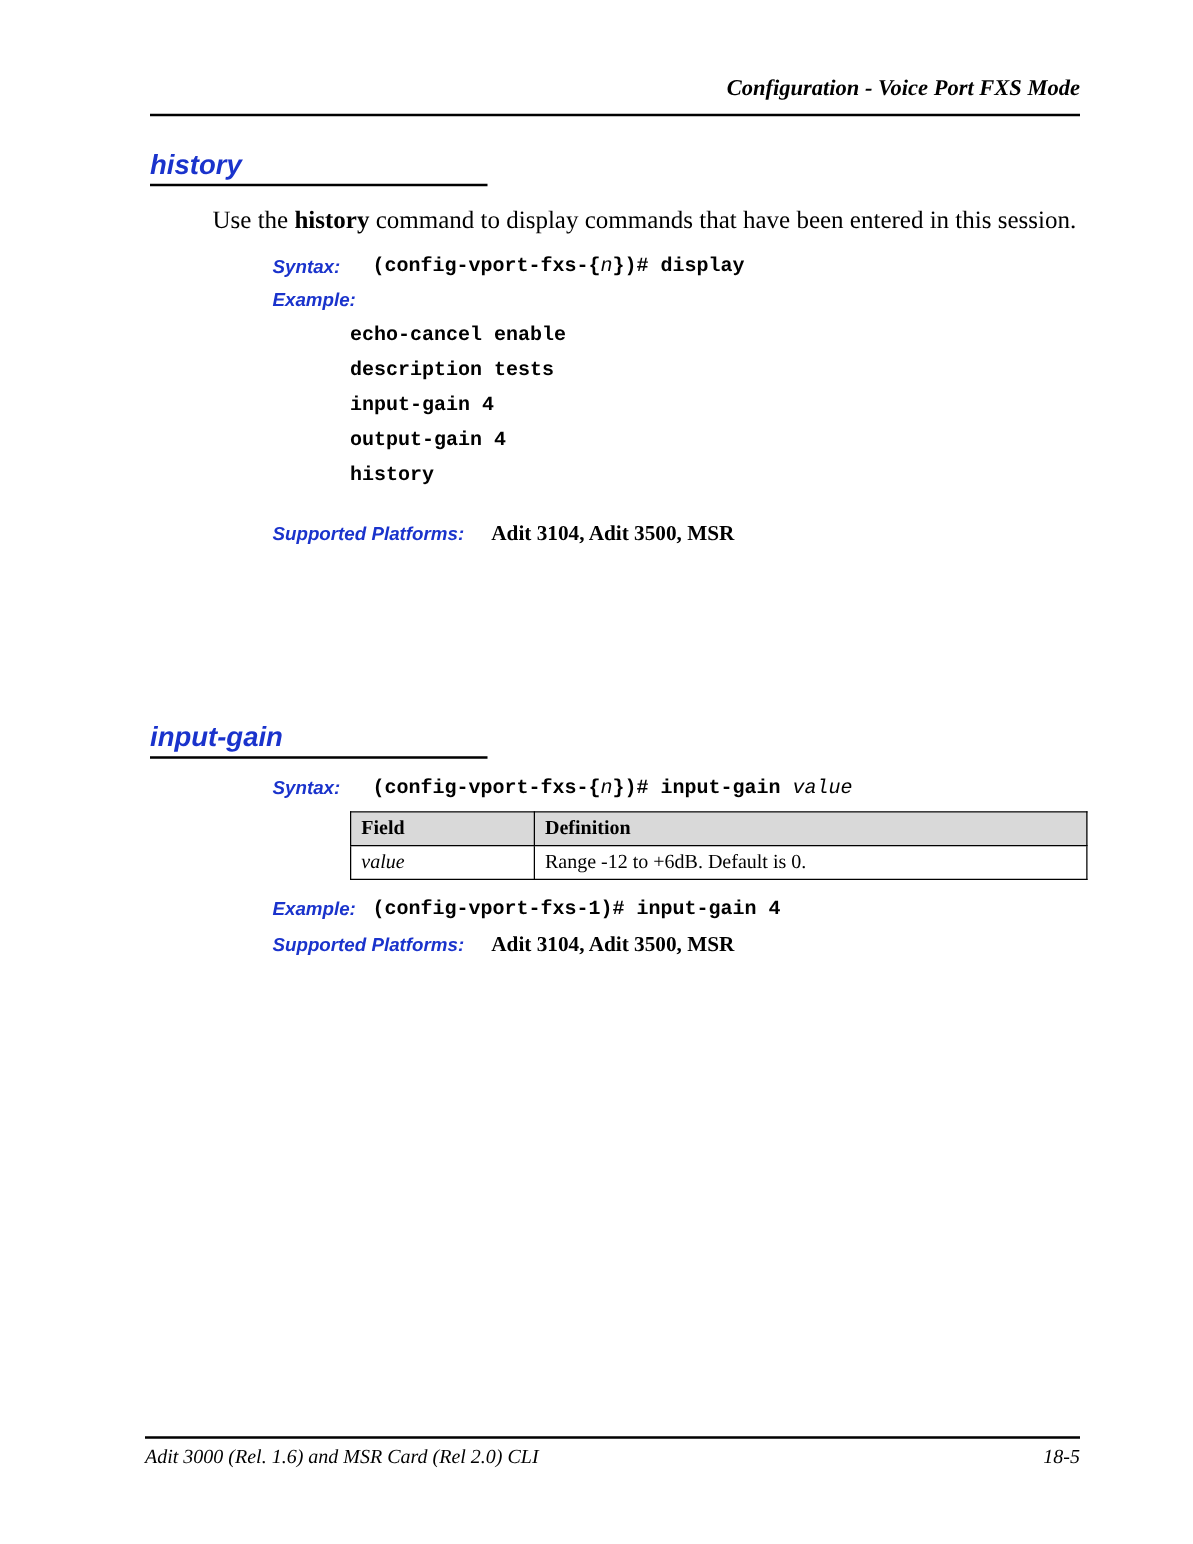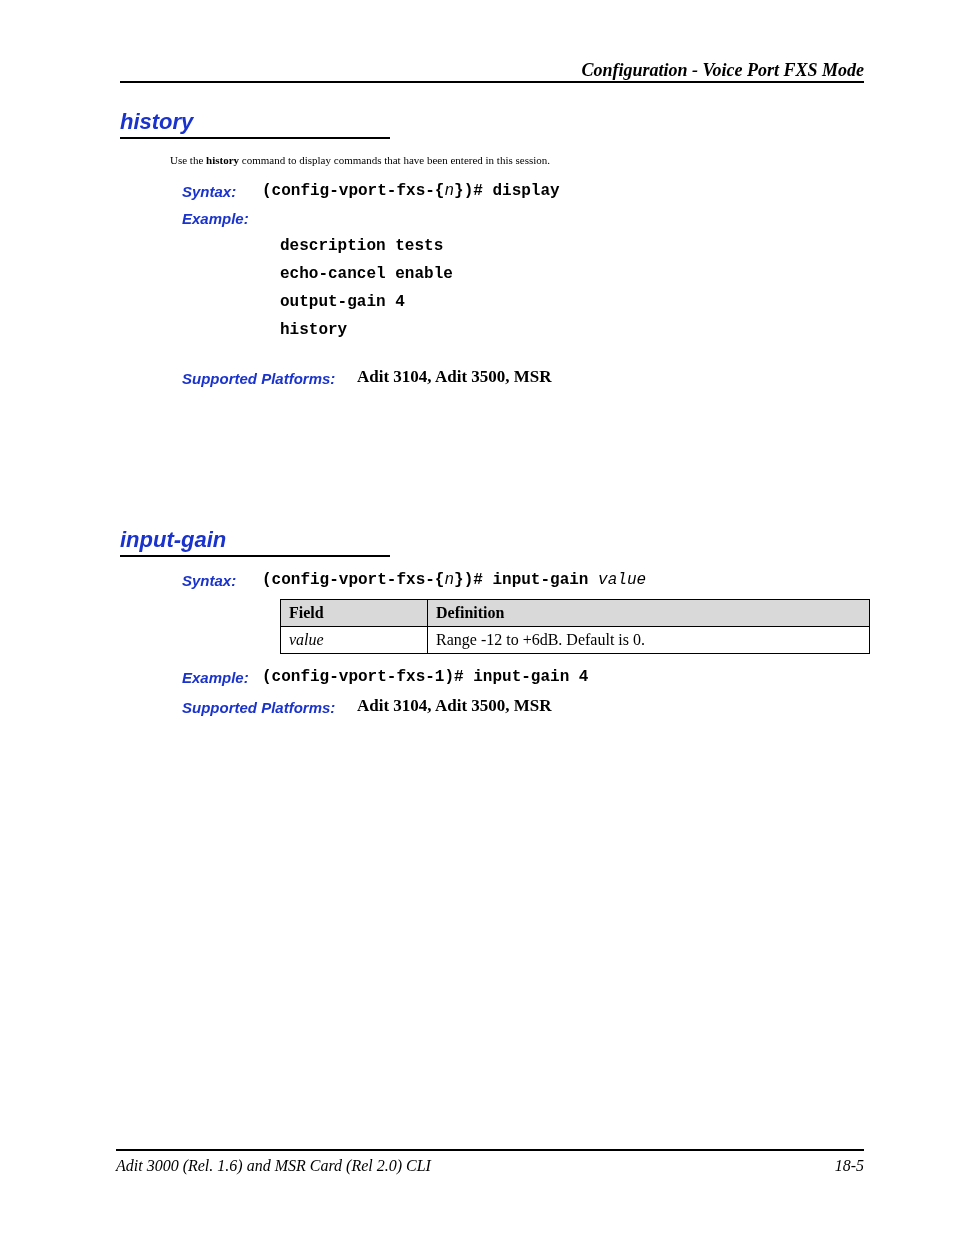--- a/index.html
+++ b/index.html
@@ -17,20 +17,21 @@
     padding: 60px 90px 40px 120px;
     box-sizing: border-box;
     height: 100%;
     position: relative;
   }
   .running-head {
     text-align: right;
     font-style: italic;
     font-weight: bold;
     font-size: 18px;
+    margin-bottom: 10px;
   }
   .head-rule {
     border: none;
     border-top: 2px solid #000;
     margin: 0 0 26px 0;
   }
   .section-title {
     color: #1a33cc;
     font-family: Arial, Helvetica, sans-serif;
     font-weight: bold;
@@ -38,30 +39,30 @@
     font-size: 22px;
     margin: 0 0 2px 0;
   }
   .title-rule {
     border: none;
     border-top: 2px solid #000;
     width: 270px;
     margin: 0 0 14px 0;
   }
   .body-text {
-    font-size: 11px;
+    font-size: 20px;
     margin: 0 0 14px 50px;
     line-height: 1.35;
   }
   .body-text .bold { font-weight: bold; }
   .row {
     display: flex;
-    margin-left: 62px;
+    margin-left: 98px;
     margin-bottom: 10px;
-    align-items: flex-end;
+    align-items: center;
   }
   .label {
     color: #1a33cc;
     font-family: Arial, Helvetica, sans-serif;
     font-weight: bold;
     font-style: italic;
     font-size: 15px;
     min-width: 80px;
     flex: 0 0 auto;
   }
@@ -149,22 +150,23 @@
 
     <div class="row">
       <span class="label">Syntax:</span>
       <span class="mono"><span>(config-vport-fxs-{</span><span class="param">n</span><span>})# display</span></span>
     </div>
 
     <div class="row">
       <span class="label">Example:</span>
     </div>
 
+    <div class="mono-line">echo-cancel enable</div>
     <div class="mono-line">description tests</div>
-    <div class="mono-line">echo-cancel enable</div>
+    <div class="mono-line">input-gain 4</div>
     <div class="mono-line">output-gain 4</div>
     <div class="mono-line">history</div>
 
     <div style="height:18px"></div>
 
     <div class="row">
       <span class="label label-wide">Supported Platforms:</span>
       <span class="platforms-val">Adit 3104, Adit 3500, MSR</span>
     </div>
   </div>

